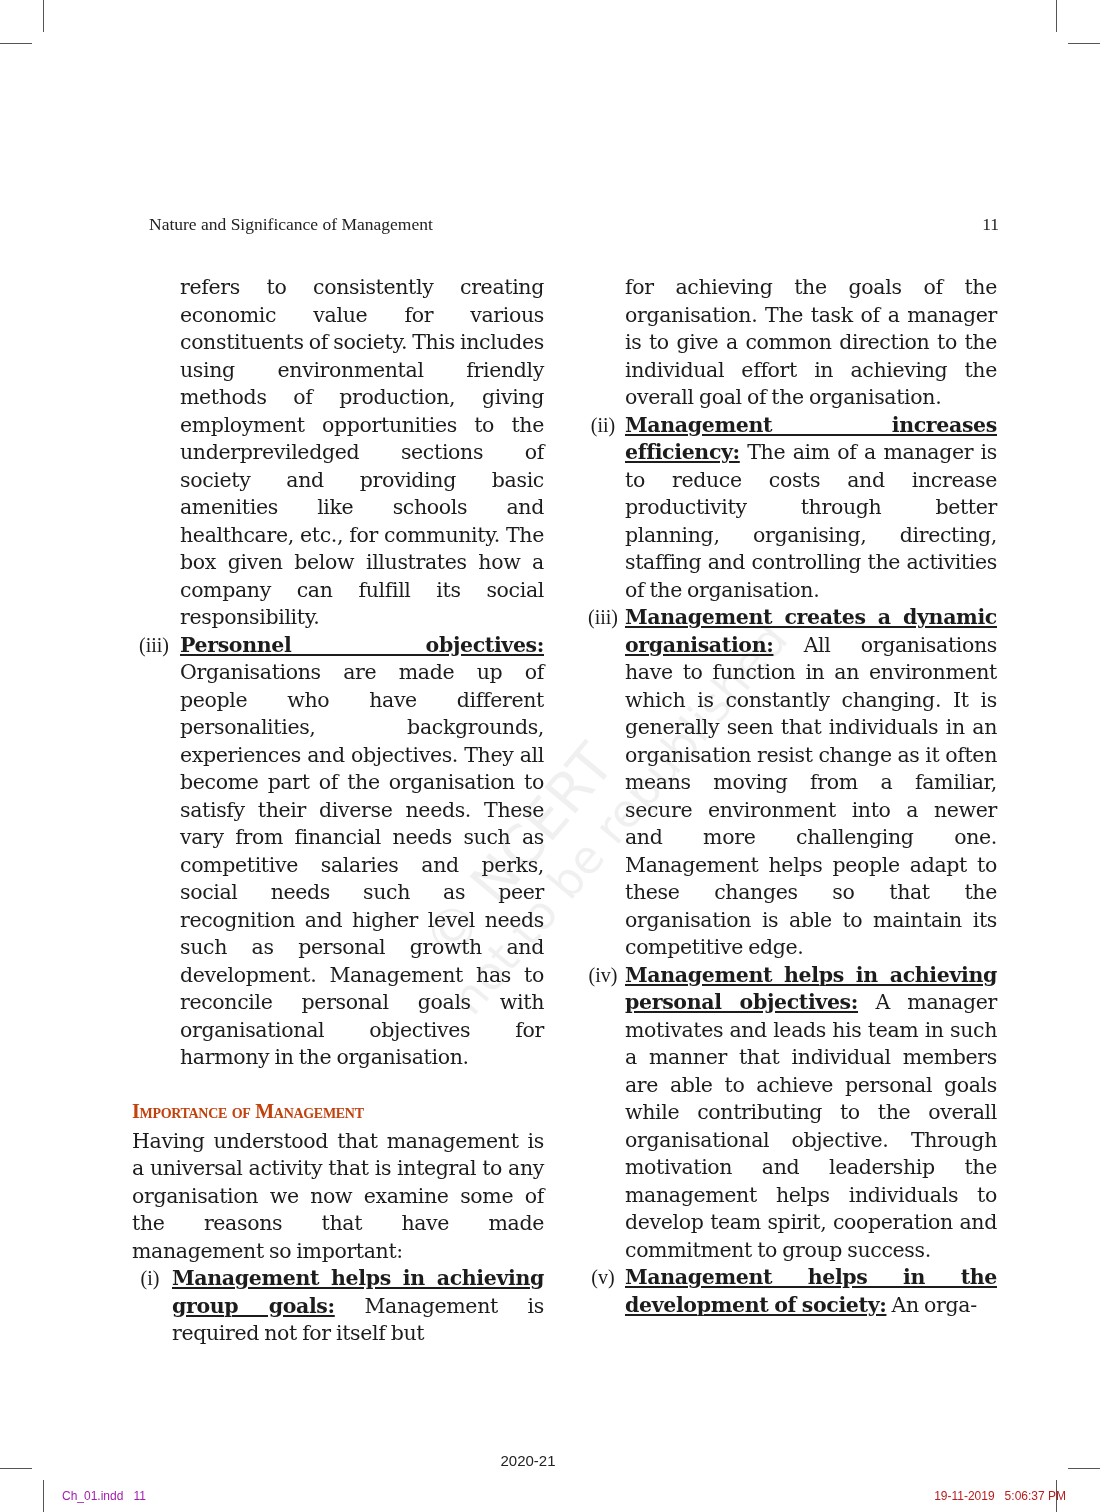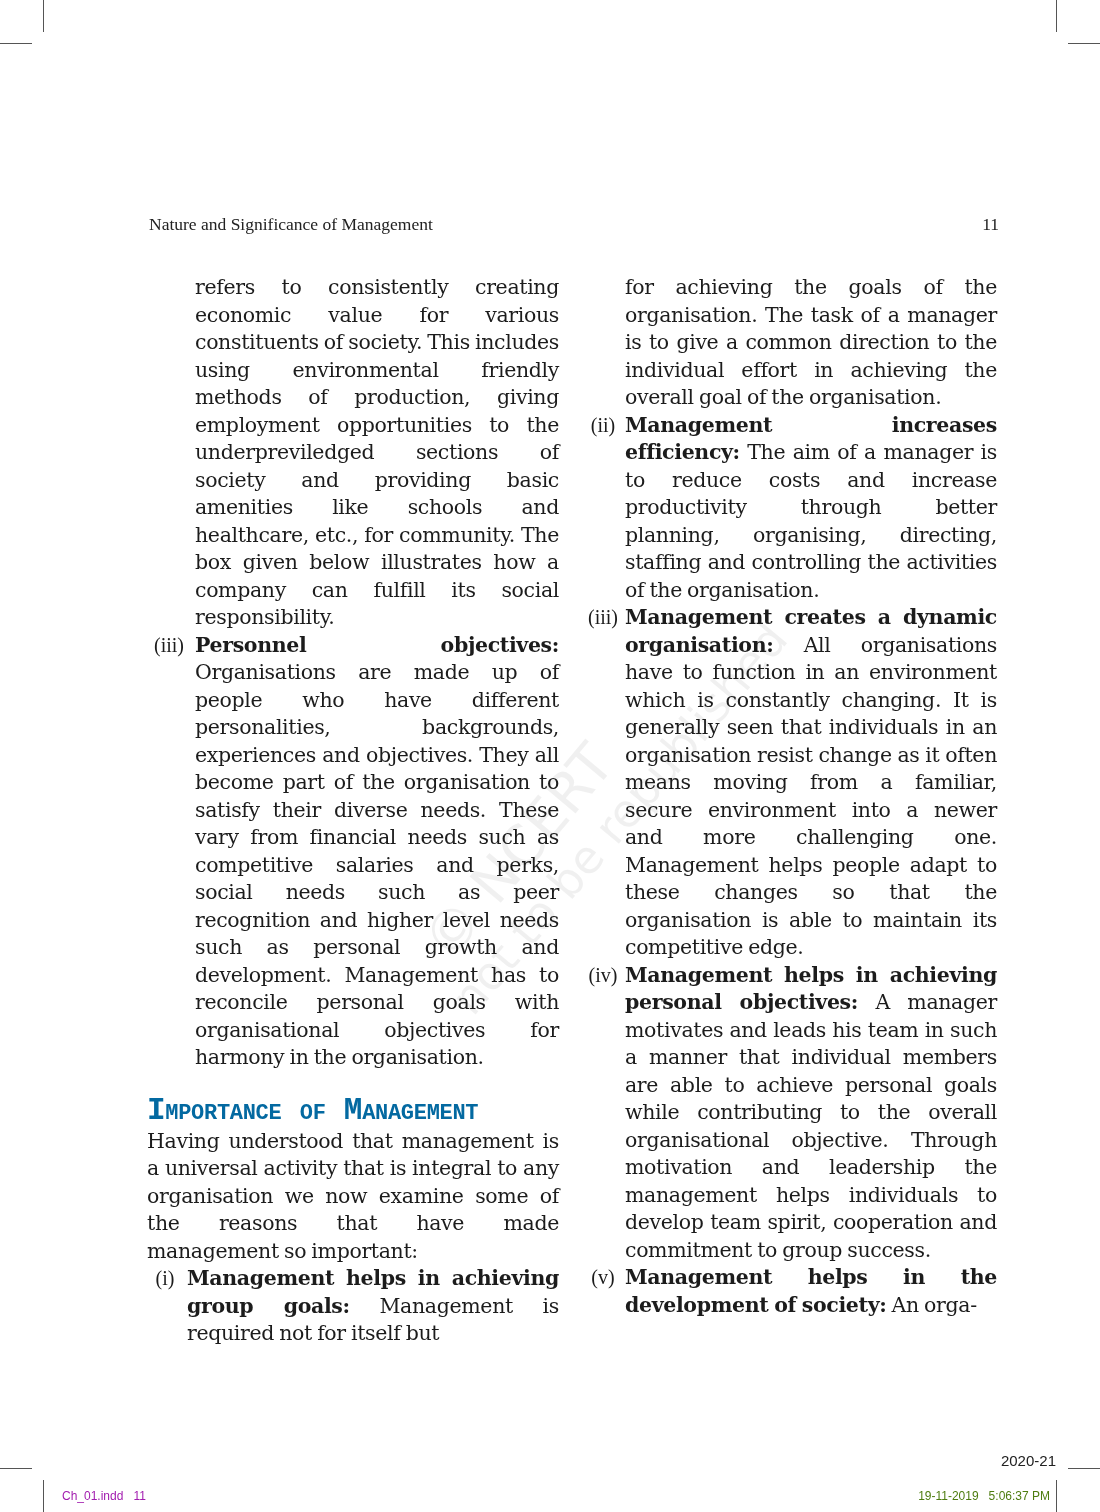--- a/index.html
+++ b/index.html
@@ -10,65 +10,65 @@
   }
   .crop { position: absolute; background: #555; }
   .running-head {
     position: absolute; top: 214px; left: 149px; width: 850px; height: 24px;
     font-family: "Liberation Serif", serif; font-size: 17.5px; color: #222;
   }
   .running-head .title { position: absolute; left: 0; top: 0; }
   .running-head .pno { position: absolute; right: 0; top: 0; }
 
   .col { position: absolute; top: 274px; width: 412px; }
-  .col.left { left: 147px; }
+  .col.left { left: 132px; }
   .col.right { left: 585px; }
 
   .p {
     font-size: 20.5px; line-height: 27.5px; text-align: justify;
     text-align-last: left; letter-spacing: -0.35px; word-spacing: -1px;
     margin: 0;
   }
   .indent { padding-left: 48px; }
   .item { position: relative; padding-left: 40px; }
   .item .num {
     position: absolute; left: 0; top: 0; font-family: "Liberation Serif", serif;
     font-size: 20px; line-height: 27.5px; width: 36px; text-align: center;
   }
   .left .item { padding-left: 48px; }
   .left .item .num { width: 44px; }
   .left .item.i1 { padding-left: 40px; }
   .left .item.i1 .num { width: 36px; }
-  .b { font-weight: bold; }
+  .b { font-weight: bold; text-decoration: underline; }
   .section-heading {
-    margin: 22px 0 0 0; color: #0369a1; font-weight: bold;
-    font-family: Liberation Mono, monospace; font-size: 31px; line-height: 34px;
+    margin: 22px 0 0 0; color: #c2410c; font-weight: bold;
+    font-family: Liberation Serif, serif; font-size: 20px; line-height: 34px;
     font-variant: small-caps; letter-spacing: -0.3px;
   }
 
   .watermark {
     position: absolute; left: 390px; top: 640px; width: 360px; height: 360px;
     pointer-events: none;
   }
   .watermark span {
     position: absolute; color: rgba(0,0,0,0.06); font-family: "DejaVu Sans", sans-serif;
     font-size: 56px; white-space: nowrap; transform: rotate(-50deg); transform-origin: left top;
   }
 
   .footer-year {
-    position: absolute; top: 1452px; left: 0; width: 1056px; text-align: right;
+    position: absolute; top: 1452px; left: 0; width: 1056px; text-align: center;
     font-family: "Liberation Sans", sans-serif; font-size: 15px; color: #222;
   }
   .slug-left {
     position: absolute; top: 1489px; left: 62px;
     font-family: "Liberation Sans", sans-serif; font-size: 12px; color: #a21caf;
   }
   .slug-right {
-    position: absolute; top: 1489px; right: 50px;
-    font-family: "Liberation Sans", sans-serif; font-size: 12px; color: #4d7c0f;
+    position: absolute; top: 1489px; right: 34px;
+    font-family: "Liberation Sans", sans-serif; font-size: 12px; color: #b91c1c;
   }
 </style>
 </head>
 <body>
 
 <div class="crop" style="left:43px;top:0;width:1px;height:32px;"></div>
 <div class="crop" style="left:0;top:43px;width:32px;height:1px;"></div>
 <div class="crop" style="left:1056px;top:0;width:1px;height:32px;"></div>
 <div class="crop" style="left:1068px;top:43px;width:32px;height:1px;"></div>
 <div class="crop" style="left:0;top:1468px;width:32px;height:1px;"></div>

